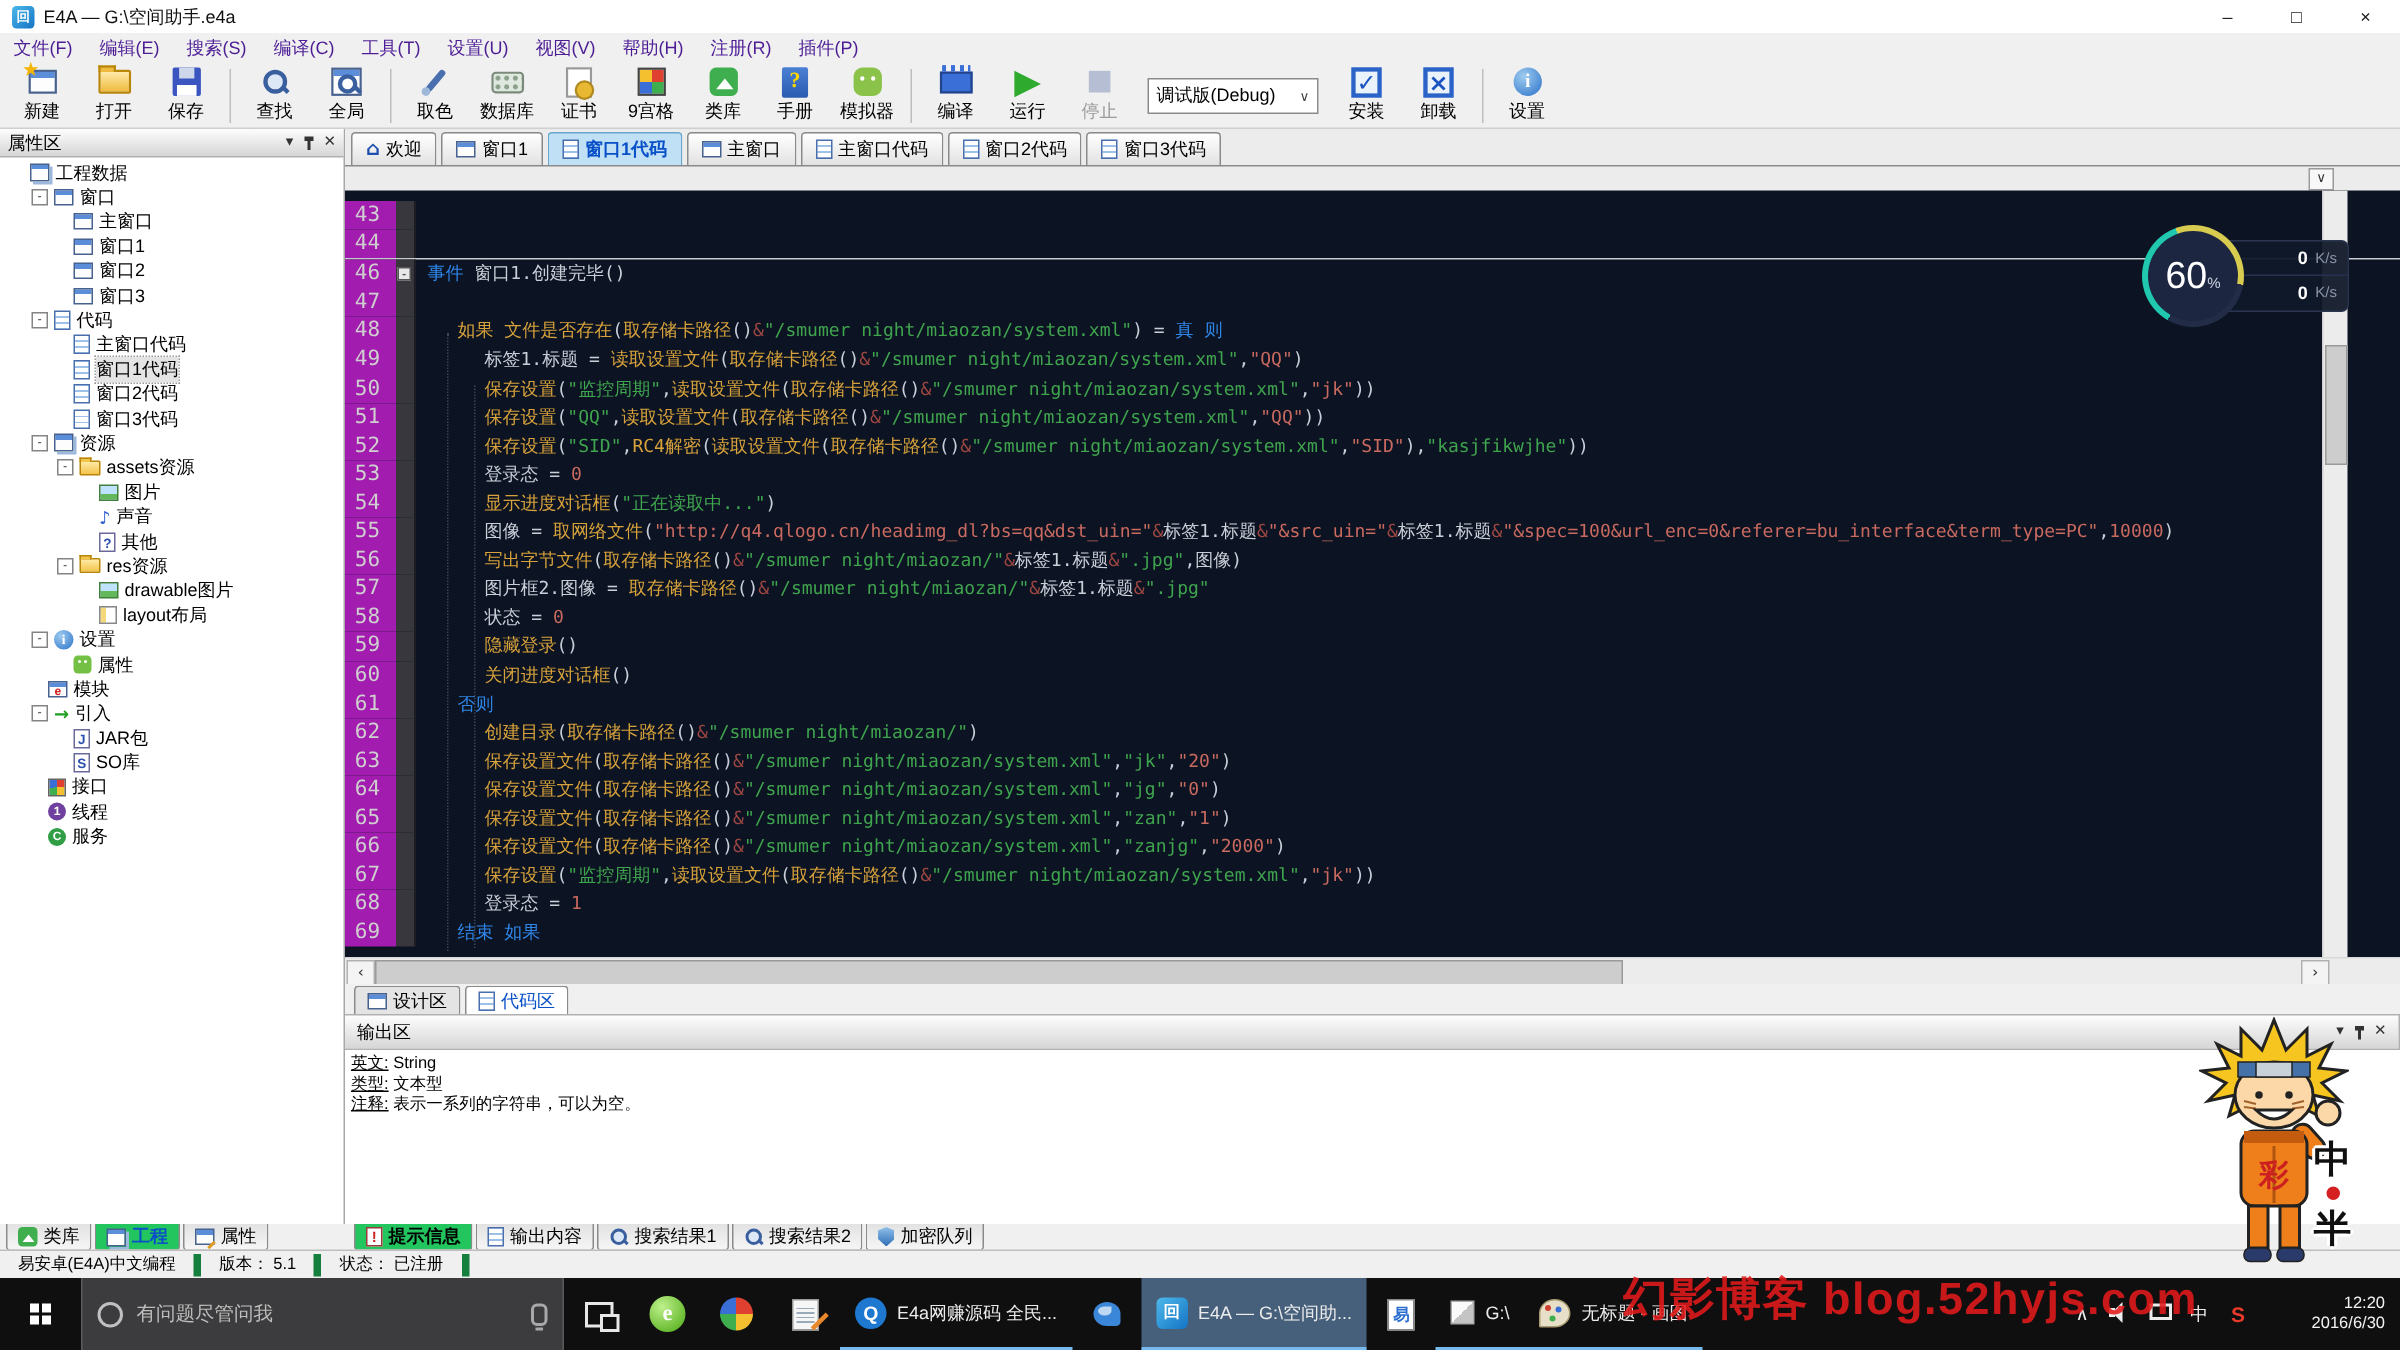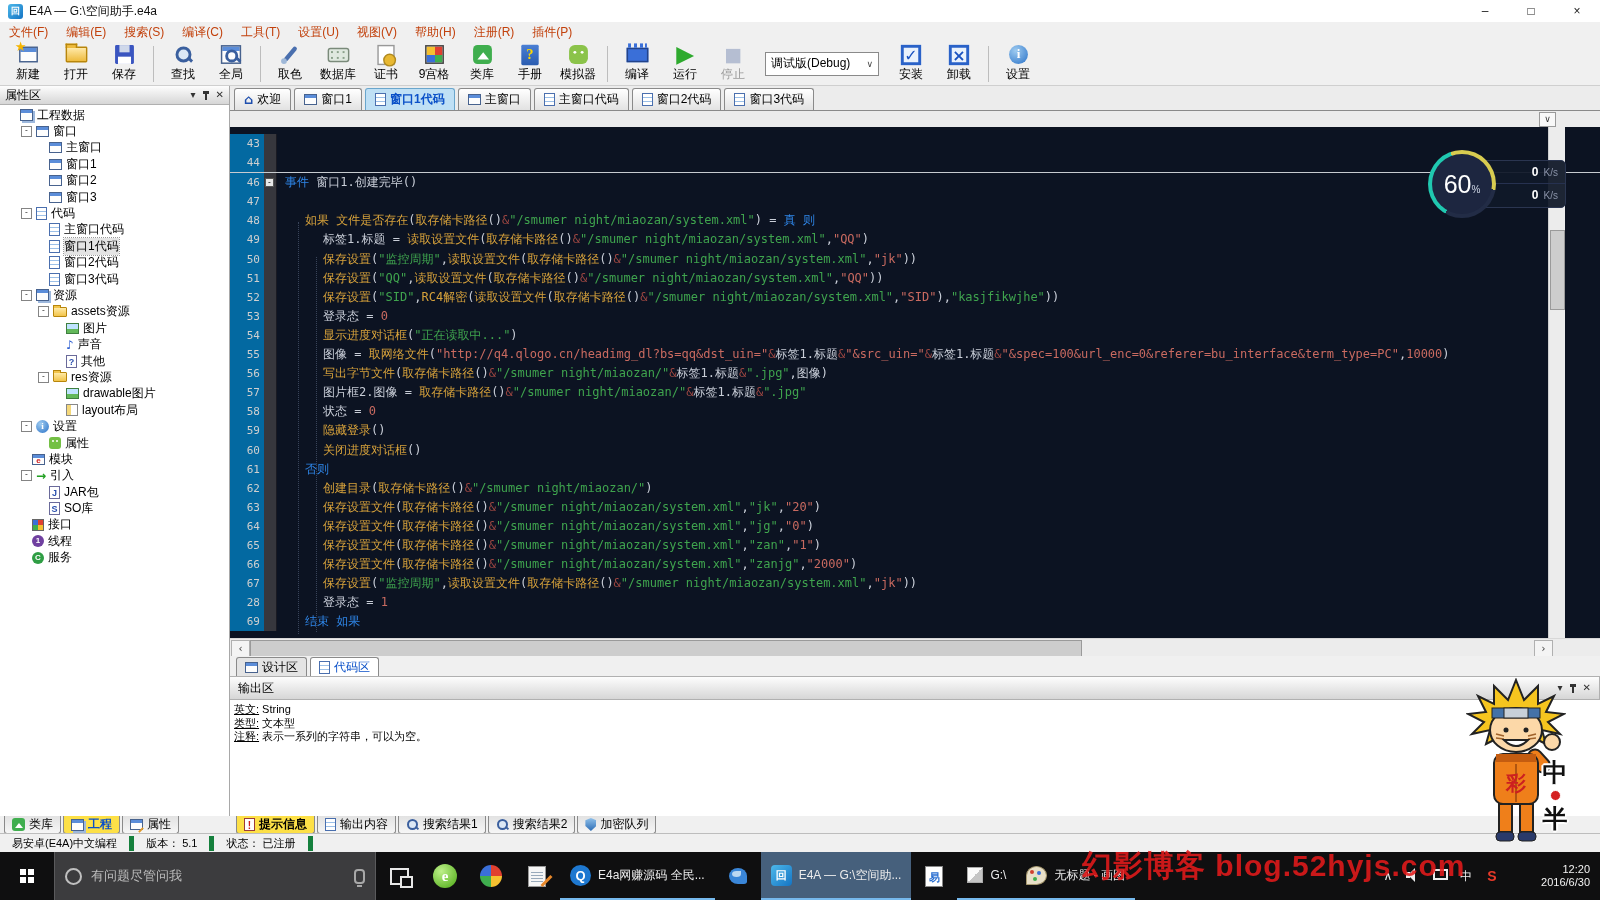--- a/index.html
+++ b/index.html
@@ -10,21 +10,21 @@
   #titlebar{position:absolute;left:0;top:0;width:1600px;height:22px;background:#fff;
     display:flex;align-items:center;font-size:12px;color:#111}
   #app-icon{width:15px;height:15px;margin:0 6px 0 8px;border-radius:3px;
     background:linear-gradient(135deg,#4db8ea,#1474c4);color:#fff;font:bold 9px/15px "Liberation Sans",sans-serif;
     text-align:center}
   #wctrls{margin-left:auto;display:flex}
   .wc{width:46px;height:22px;text-align:center;line-height:22px;font-size:12px;color:#222}
 
   
   #menubar{position:absolute;left:0;top:22px;width:1600px;height:20px;background:#f0f0f0;
-    display:flex;align-items:flex-start;font-size:12px;color:#c2410c;border-bottom:5px solid #4c1d95}
+    display:flex;align-items:flex-start;font-size:12px;color:#4c1d95;border-bottom:5px solid #4c1d95}
   .mitem{padding:0 9px;line-height:20px}
 
   
   #toolbar{position:absolute;left:0;top:42px;width:1600px;height:44px;background:#f0f0f0;
     border-bottom:1px solid #cfcfcf;display:flex;align-items:center;padding-left:4px;box-sizing:border-box}
   .tbtn{width:48px;height:41px;display:flex;flex-direction:column;align-items:center;justify-content:center;
     font-size:12px;color:#000}
   .tbtn .tico{width:22px;height:20px;display:flex;align-items:center;justify-content:center;margin-bottom:1px}
   .tbtn .tico .ic{transform:scale(1.45);transform-origin:center}
   .tbtn.dis{color:#9a9a9a}
@@ -150,22 +150,22 @@
     background:linear-gradient(#ffffff,#e2e2e2)}
   .etab.active{background:#bfe0f5;color:#0a50c8;font-weight:bold;border-color:#6aa6cc}
   #tabscroll{position:absolute;right:44px;top:26px;width:15px;height:13px;border:1px solid #9a9a9a;
     background:#f8f8f8;font:9px/13px "DejaVu Sans",sans-serif;text-align:center;color:#333}
 
   
   #editor{position:absolute;left:230px;top:127px;width:1370px;height:511px;background:#0c1322;overflow:hidden}
   #rows{position:absolute;left:0;top:7px;width:100%}
   .crow{display:flex;height:19.1px;line-height:19.1px;font-family:"DejaVu Sans Mono",monospace;font-size:12px}
   .crow.sep{border-top:1px solid #c7cbd0}
-  .cnum{width:34px;flex:0 0 auto;text-align:right;padding-right:4px;background:#0369a1;color:#cfcfcf;
-    font-size:11px;box-sizing:border-box}
+  .cnum{width:34px;flex:0 0 auto;text-align:center;padding-right:4px;background:#a21caf;color:#cfcfcf;
+    font-size:14px;box-sizing:border-box}
   .cfold{width:12px;flex:0 0 auto;background:#37373d;border-right:1px solid #1a1a22;position:relative}
   .fbox{position:absolute;left:1px;top:5px;width:9px;height:9px;background:#e8e8e8;border:1px solid #555;
     color:#111;font:8px/7px "DejaVu Sans Mono",monospace;text-align:center;box-sizing:border-box}
   .ctext{white-space:pre;color:#c9ced8}
   .c-k{color:#2f86e8}.c-f{color:#d7a23b}.c-s{color:#3fa44e}.c-r{color:#c96a60}.c-o{color:#9e4742}.c-p{color:#c9ced8}
   .guide{position:absolute;width:0;border-left:1px dotted #39445a}
   #vsb{position:absolute;left:1318px;top:0;width:16px;height:511px;background:#ececec;border-left:1px solid #d0d0d0}
   #vsb-thumb{position:absolute;left:1px;top:103px;width:13px;height:78px;background:#cdcdcd;border:1px solid #9a9a9a}
 
   
@@ -188,21 +188,21 @@
   #outcontent{position:absolute;left:230px;top:700px;width:1370px;height:116px;background:#fff;
     font-size:11px;color:#000;padding:3px 4px;box-sizing:border-box;line-height:13.5px}
   .olabel{text-decoration:underline}
   #outtabs{position:absolute;left:230px;top:816px;width:1370px;height:17px;display:flex;padding-left:6px;
     box-sizing:border-box;background:#f0f0f0}
   #sidetabs{position:absolute;left:0;top:816px;width:230px;height:17px;display:flex;padding-left:4px;
     box-sizing:border-box;background:#f0f0f0}
   .btab{height:17px;display:flex;align-items:center;gap:4px;padding:0 7px;font-size:12px;color:#000;
     border:1px solid #8a8a8a;border-top:none;border-radius:0 0 3px 3px;margin-right:2px;
     background:linear-gradient(#e2e2e2,#f6f6f6)}
-  .btab.active{background:#fde047;font-weight:bold}
+  .btab.active{background:#22c55e;font-weight:bold}
   .btab.blue{color:#0a50c8}
 
   
   #statusbar{position:absolute;left:0;top:833px;width:1600px;height:19px;background:#f0f0f0;
     border-top:1px solid #bdbdbd;display:flex;align-items:center;font-size:11px;color:#000}
   .scell{padding:0 12px;border-right:5px solid #15803d;height:15px;line-height:15px}
 
   
   #taskbar{position:absolute;left:0;top:852px;width:1600px;height:48px;background:#0f0f10;display:flex;
     align-items:center;color:#e8e8e8}
@@ -733,21 +733,21 @@
           <span class="cnum">66</span>
           <span class="cfold"></span>
           <span class="ctext" style="padding-left: 46px;"><span class="c-f">保存设置文件</span><span class="c-p">(</span><span class="c-f">取存储卡路径</span><span class="c-p">()</span><span class="c-o">&amp;</span><span class="c-s">"/smumer night/miaozan/system.xml"</span><span class="c-p">,</span><span class="c-s">"zanjg"</span><span class="c-p">,</span><span class="c-r">"2000"</span><span class="c-p">)</span></span>
         </div>
         <div class="crow">
           <span class="cnum">67</span>
           <span class="cfold"></span>
           <span class="ctext" style="padding-left: 46px;"><span class="c-f">保存设置</span><span class="c-p">(</span><span class="c-s">"监控周期"</span><span class="c-p">,</span><span class="c-f">读取设置文件</span><span class="c-p">(</span><span class="c-f">取存储卡路径</span><span class="c-p">()</span><span class="c-o">&amp;</span><span class="c-s">"/smumer night/miaozan/system.xml"</span><span class="c-p">,</span><span class="c-r">"jk"</span><span class="c-p">))</span></span>
         </div>
         <div class="crow">
-          <span class="cnum">28</span>
+          <span class="cnum">68</span>
           <span class="cfold"></span>
           <span class="ctext" style="padding-left: 46px;"><span class="c-p">登录态 = </span><span class="c-r">1</span></span>
         </div>
         <div class="crow">
           <span class="cnum">69</span>
           <span class="cfold"></span>
           <span class="ctext" style="padding-left: 28px;"><span class="c-k">结束 如果</span></span>
         </div>
       </div>
     <div class="guide" style="left:68px;top:95px;height:412px"></div>

